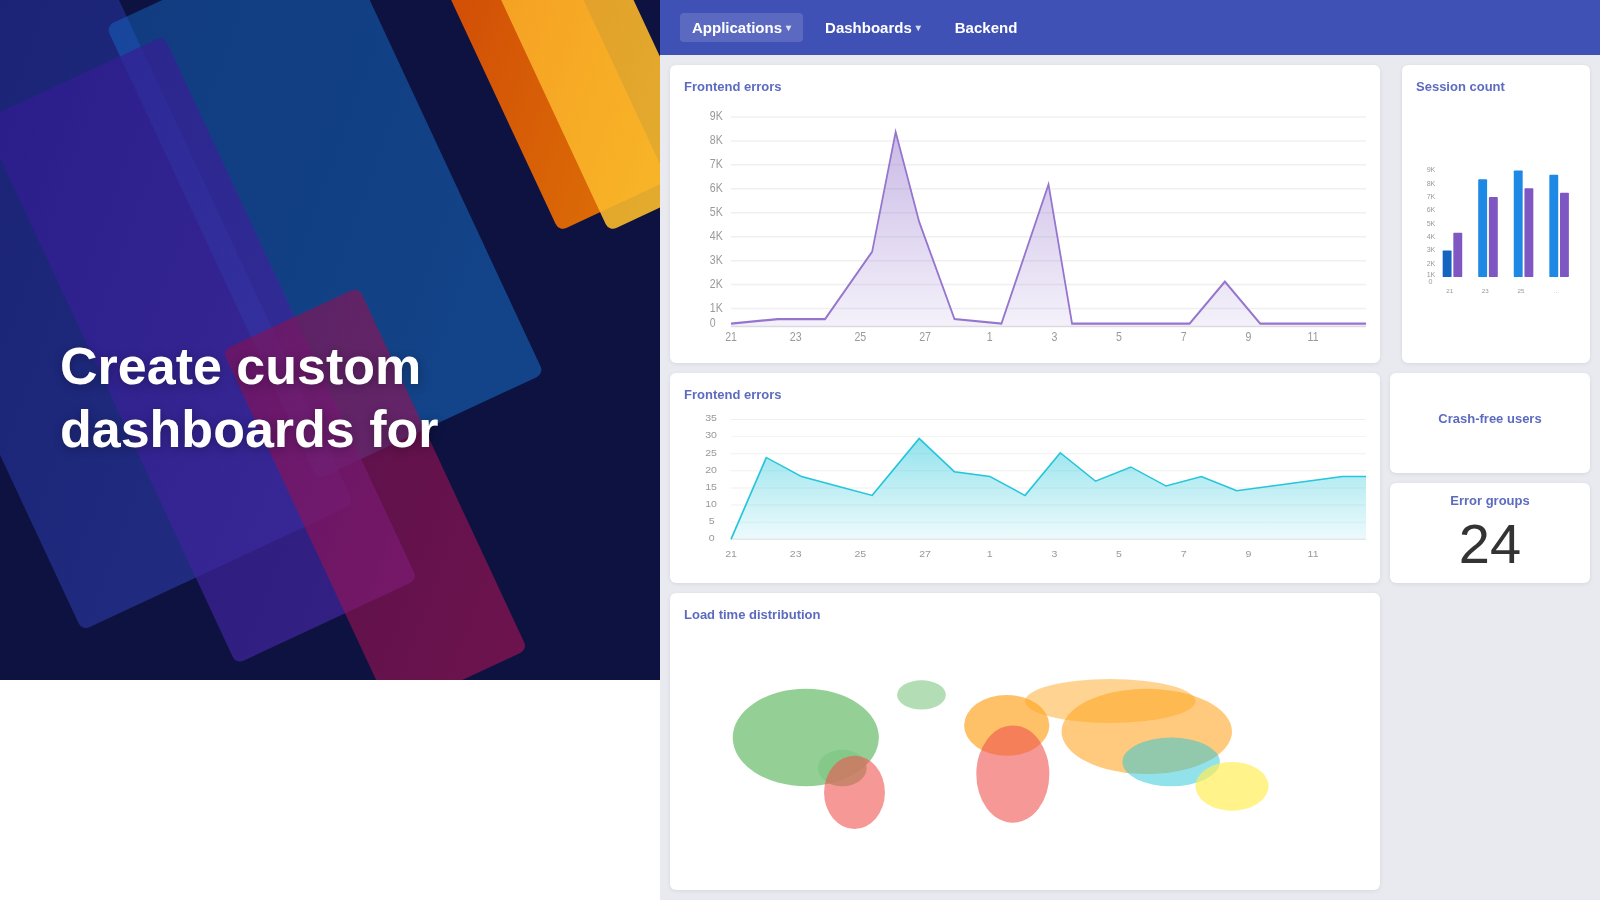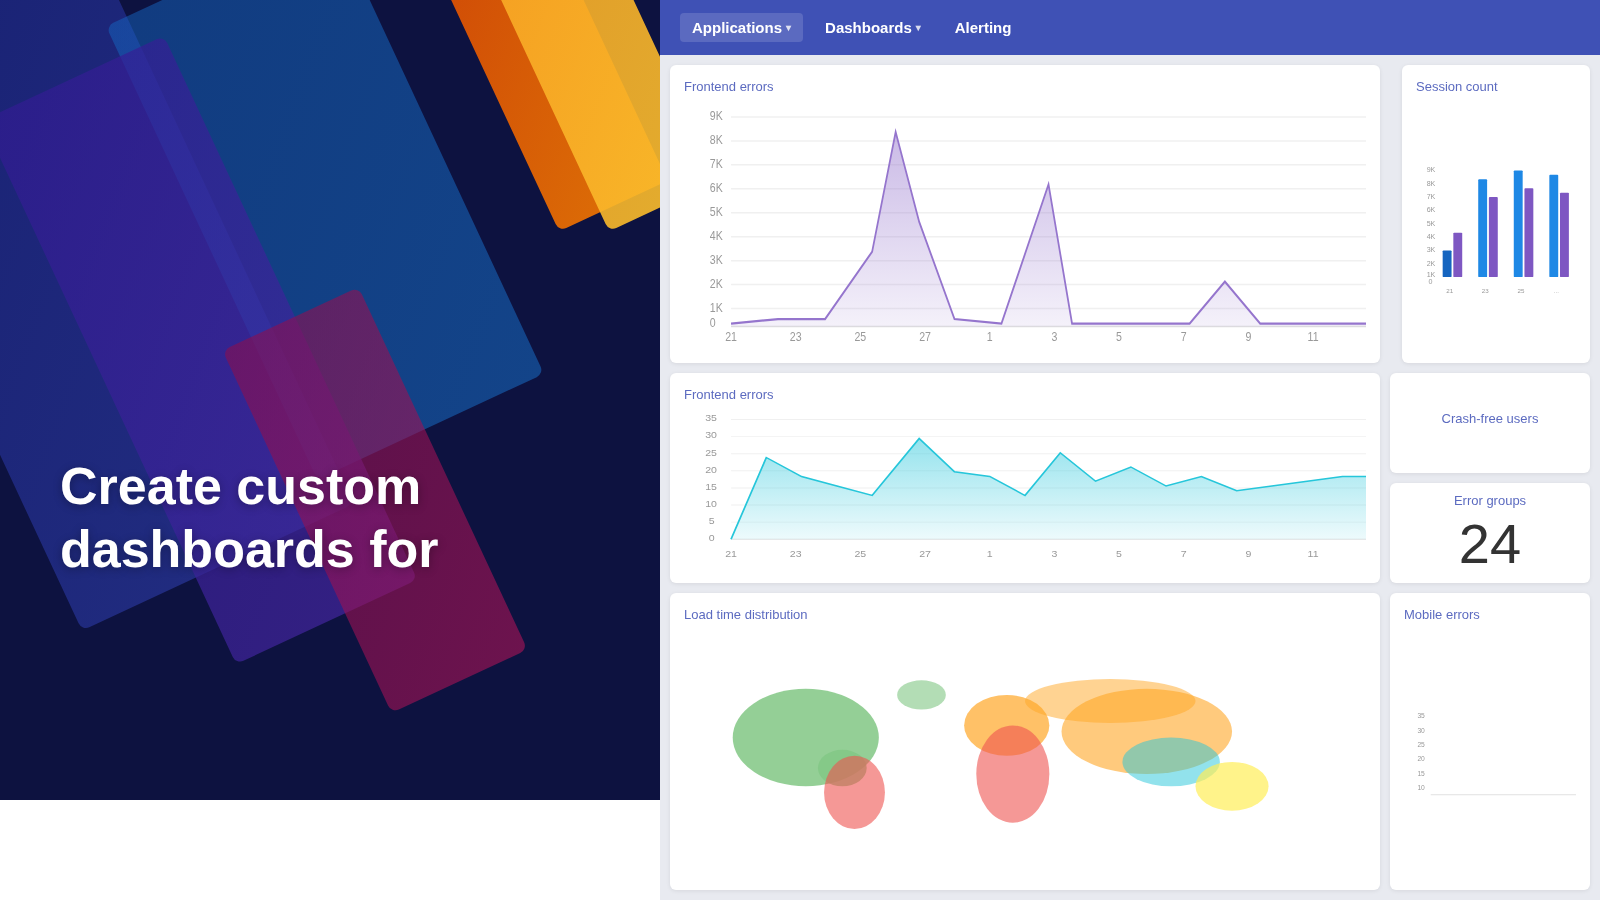--- a/index.html
+++ b/index.html
@@ -1,21 +1,21 @@
 <!DOCTYPE html>
 <html><head>
   <meta charset="utf-8">
   <style>
     * { margin: 0; padding: 0; box-sizing: border-box; }
     body { width: 1600px; height: 900px; overflow: hidden; font-family: -apple-system, BlinkMacSystemFont, 'Segoe UI', sans-serif; display: flex; }
 
     
     .left-panel {
       width: 660px;
-      height: 800px;
+      height: 680px;
       position: relative;
       background: #0d1240;
       overflow: hidden;
       flex-shrink: 0;
     }
     .left-panel .bg-shapes {
       position: absolute; inset: 0;
     }
     .shape {
       position: absolute;
@@ -131,21 +131,21 @@
     .card {
       background: #ffffff;
       border-radius: 6px;
       padding: 14px;
       box-shadow: 0 1px 4px rgba(0,0,0,0.08);
       overflow: hidden;
     }
     .card-title {
       font-size: 13px;
       color: #5c6bc0;
-      font-weight: 400;
+      font-weight: 700;
       margin-bottom: 8px;
     }
 
     
     .stat-card {
       display: flex;
       flex-direction: column;
       justify-content: center;
       align-items: center;
     }
@@ -207,21 +207,21 @@
   <nav class="nav-bar">
     <div class="nav-item active">
       <span>Applications</span>
       <span class="chevron">▾</span>
     </div>
     <div class="nav-item">
       <span>Dashboards</span>
       <span class="chevron">▾</span>
     </div>
     <div class="nav-item">
-      <span>Alerting</span>
+      <span>Backend</span>
     </div>
   </nav>
 
   <div class="dashboard" style="grid-template-rows: 1fr 100px 100px 1fr;">
 
     <div class="card" style="grid-column:1; grid-row:1;">
       <div class="card-title">Frontend errors</div>
       <div class="chart-container">
         <svg class="chart" viewBox="0 0 580 160" preserveAspectRatio="none">
 
@@ -380,29 +380,15 @@
 
           <ellipse cx="350" cy="30" rx="70" ry="18" fill="#ffa726" opacity="0.5"></ellipse>
         </svg>
       </div>
     </div>
 
   <div class="card stat-card" style="grid-area: 3 / 2;">
     <div class="card-title" style="text-align:center;">Error groups</div>
     <div class="stat-number" style="font-size:56px;">24</div>
   </div>
-      <div class="card" style="grid-area: 4 / 2;">
-    <div class="card-title">Mobile errors</div>
-    <div style="width:100%;height:calc(100% - 26px);">
-      <svg viewBox="0 0 180 100" width="100%" height="100%">
-        <text x="14" y="15" style="font-size:7px;fill:#999">35</text>
-        <text x="14" y="30" style="font-size:7px;fill:#999">30</text>
-        <text x="14" y="45" style="font-size:7px;fill:#999">25</text>
-        <text x="14" y="60" style="font-size:7px;fill:#999">20</text>
-        <text x="14" y="75" style="font-size:7px;fill:#999">15</text>
-        <text x="14" y="90" style="font-size:7px;fill:#999">10</text>
-        <line x1="28" y1="95" x2="180" y2="95" stroke="#e0e0e0" stroke-width="1"></line>
-      </svg>
-    </div>
-  </div>
     </div>
 
 </div>
 
 </body></html>

